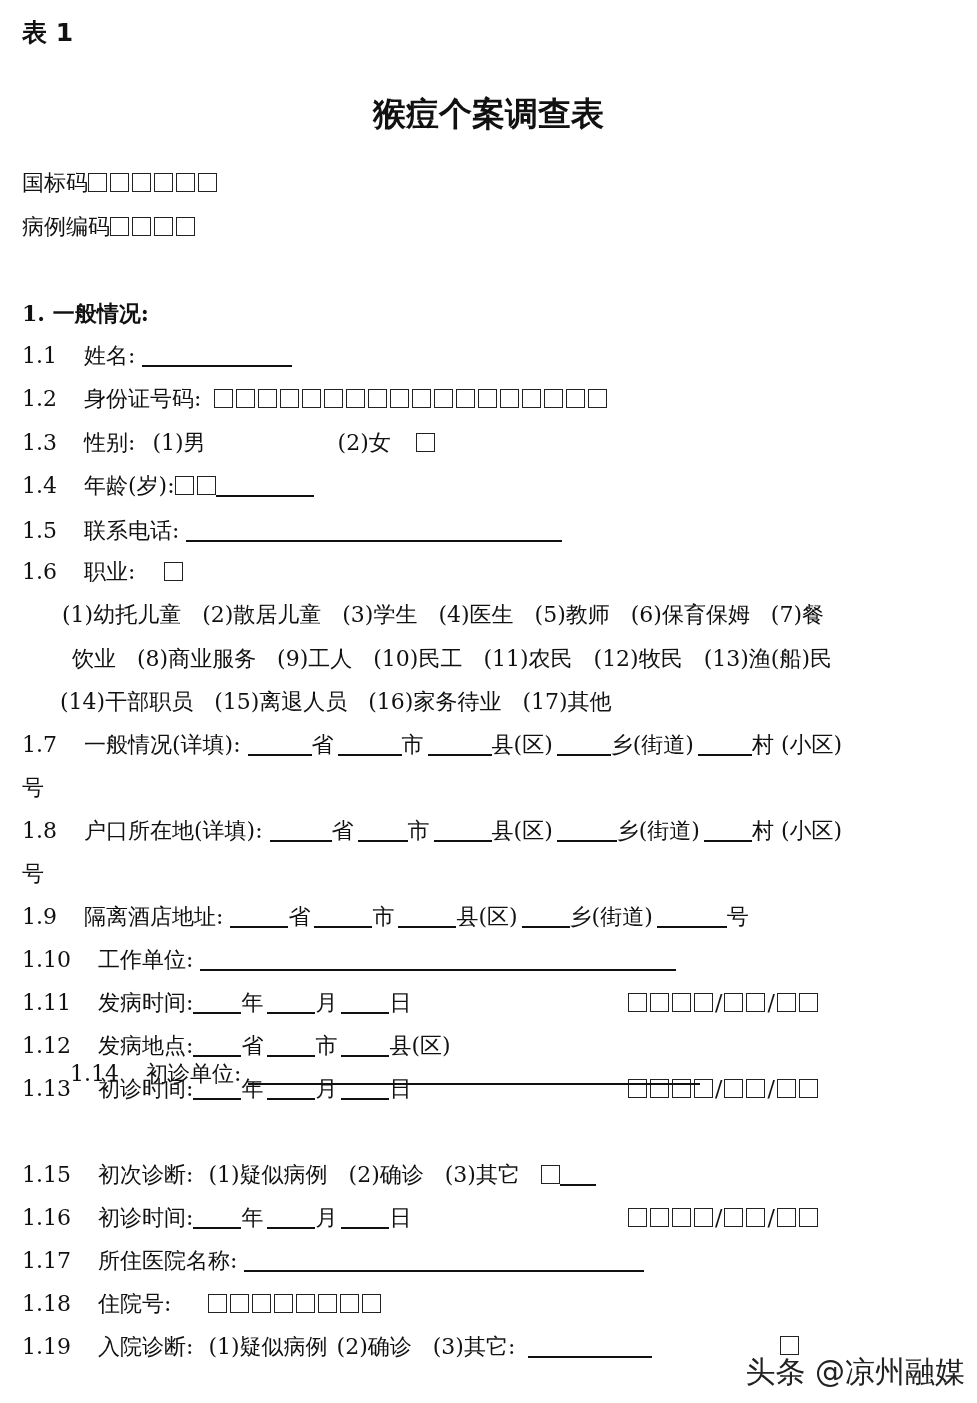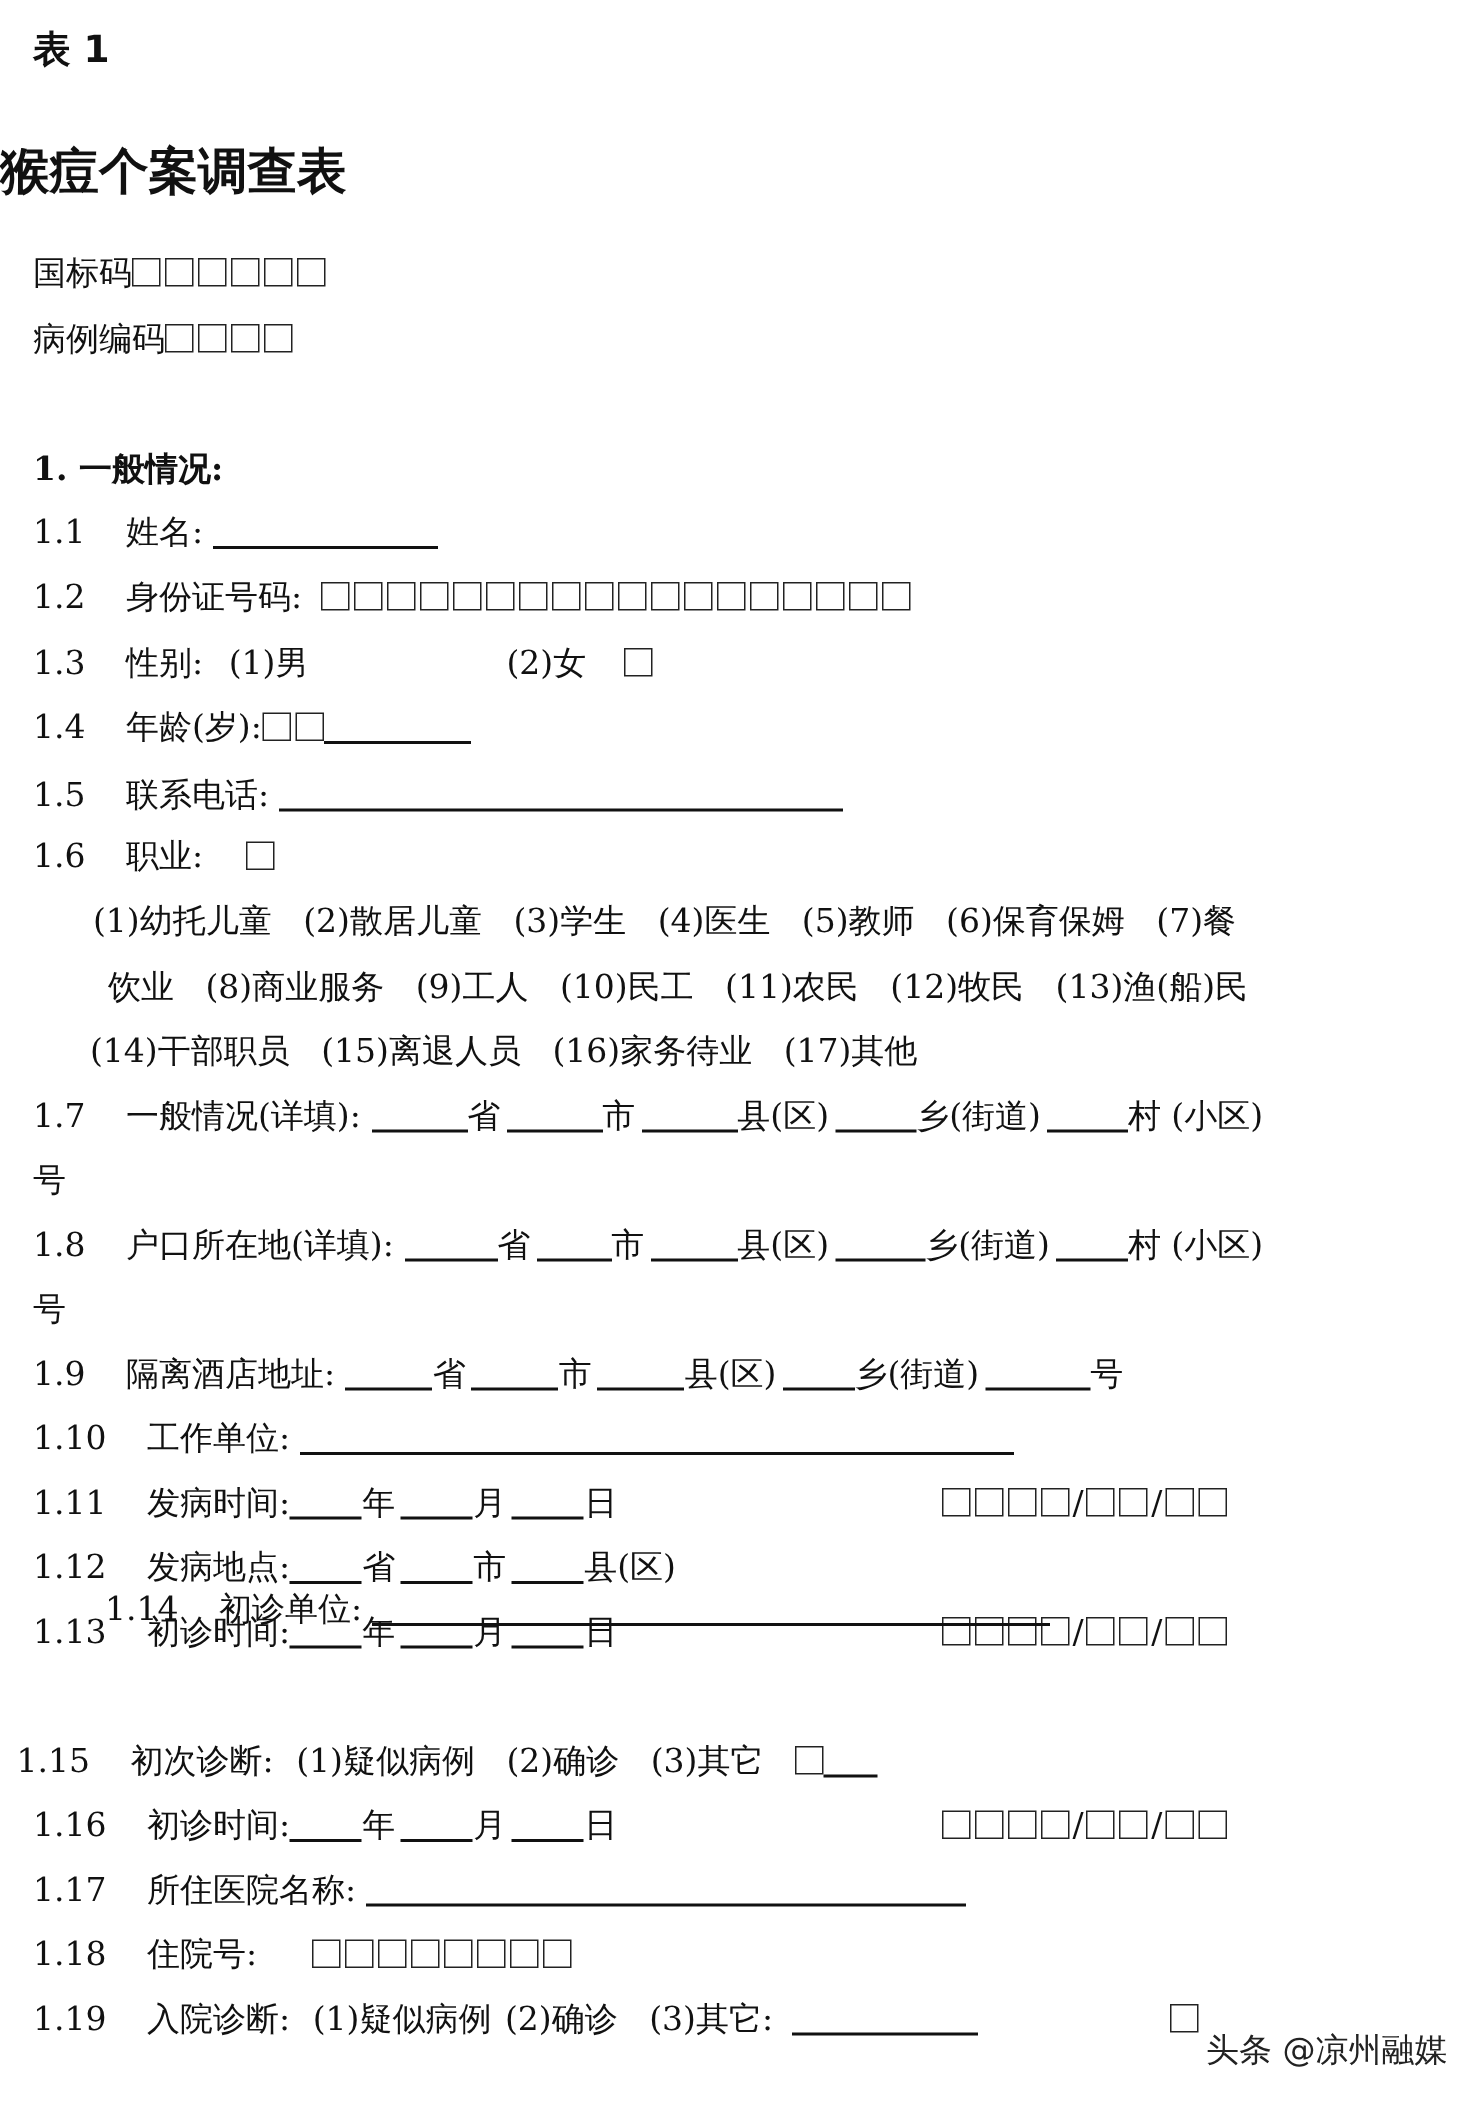--- a/index.html
+++ b/index.html
@@ -1,31 +1,31 @@
 <!DOCTYPE html>
 <html><head>
 <meta charset="utf-8">
 <style>
   html, body { margin: 0; padding: 0; background: #ffffff; }
   body { width: 977px; height: 1403px; position: relative; overflow: hidden;
          font-family: "DejaVu Serif", "Liberation Serif", serif; color: #111; }
   .abs { position: absolute; white-space: nowrap; }
   .table-no { left: 22px; top: 16px; font-family: "DejaVu Sans", "Liberation Sans", sans-serif;
               font-weight: bold; font-size: 25px; }
-  .title { left: 0; width: 977px; top: 92px;
+  .title { left: 0; width: 977px; text-align: center; top: 92px;
            font-family: "DejaVu Sans", "Liberation Sans", sans-serif; font-weight: bold; font-size: 33px; }
   .line { font-size: 22px; line-height: 30px; }
   .box { display: inline-block; width: 19px; height: 19px; border: 1.6px solid #222;
          box-sizing: border-box; margin-right: 3px; vertical-align: -2px; }
   .blank { display: inline-block; border-bottom: 2px solid #111; height: 22px; vertical-align: -4px; }
   .num { display: inline-block; width: 62px; }
   .num2 { display: inline-block; width: 76px; }
   .section { font-weight: bold; }
   .watermark { right: 12px; top: 1352px; font-family: "DejaVu Sans", "Liberation Sans", sans-serif;
-               font-size: 22px; color: #222; }
+               font-size: 30px; color: #222; }
   .slash { margin: 0 2px 0 -1px; }
 </style>
 </head>
 <body>
 
 <div class="abs table-no">表 1</div>
 <div class="abs title">猴痘个案调查表</div>
 
 <div class="abs line" style="left:22px;top:168px;">
   <span>国标码</span><span><span class="box"></span><span class="box"></span><span class="box"></span><span class="box"></span><span class="box"></span><span class="box"></span></span>
@@ -108,21 +108,21 @@
 </div>
 <div class="abs line" style="left:628px;top:1074px;">
   <span class="box"></span><span class="box"></span><span class="box"></span><span class="box"></span><span class="slash">/</span><span class="box"></span><span class="box"></span><span class="slash">/</span><span class="box"></span><span class="box"></span>
 </div>
 
 <div class="abs line" style="left:22px;top:1059px;margin-left:48px;">
   <span class="num2">1.14</span><span>初诊单位:</span>
   <span class="blank" style="width:452px;"></span>
 </div>
 
-<div class="abs line" style="left:11px;top:1160px;">
+<div class="abs line" style="left:22px;top:1160px;">
   <span class="num2">1.15</span><span>初次诊断:</span>
   <span style="margin-left:8px;">(1)疑似病例</span>
   <span style="margin-left:14px;">(2)确诊</span>
   <span style="margin-left:14px;">(3)其它</span>
   <span class="box" style="margin-left:14px;margin-right:0;"></span><span class="blank" style="width:36px;"></span>
 </div>
 
 <div class="abs line" style="left:22px;top:1203px;">
   <span class="num2">1.16</span><span>初诊时间:</span><span class="blank" style="width:48px;"></span><span>年</span><span class="blank" style="width:48px;margin-left:4px;"></span><span>月</span><span class="blank" style="width:48px;margin-left:4px;"></span><span>日</span>
 </div>

